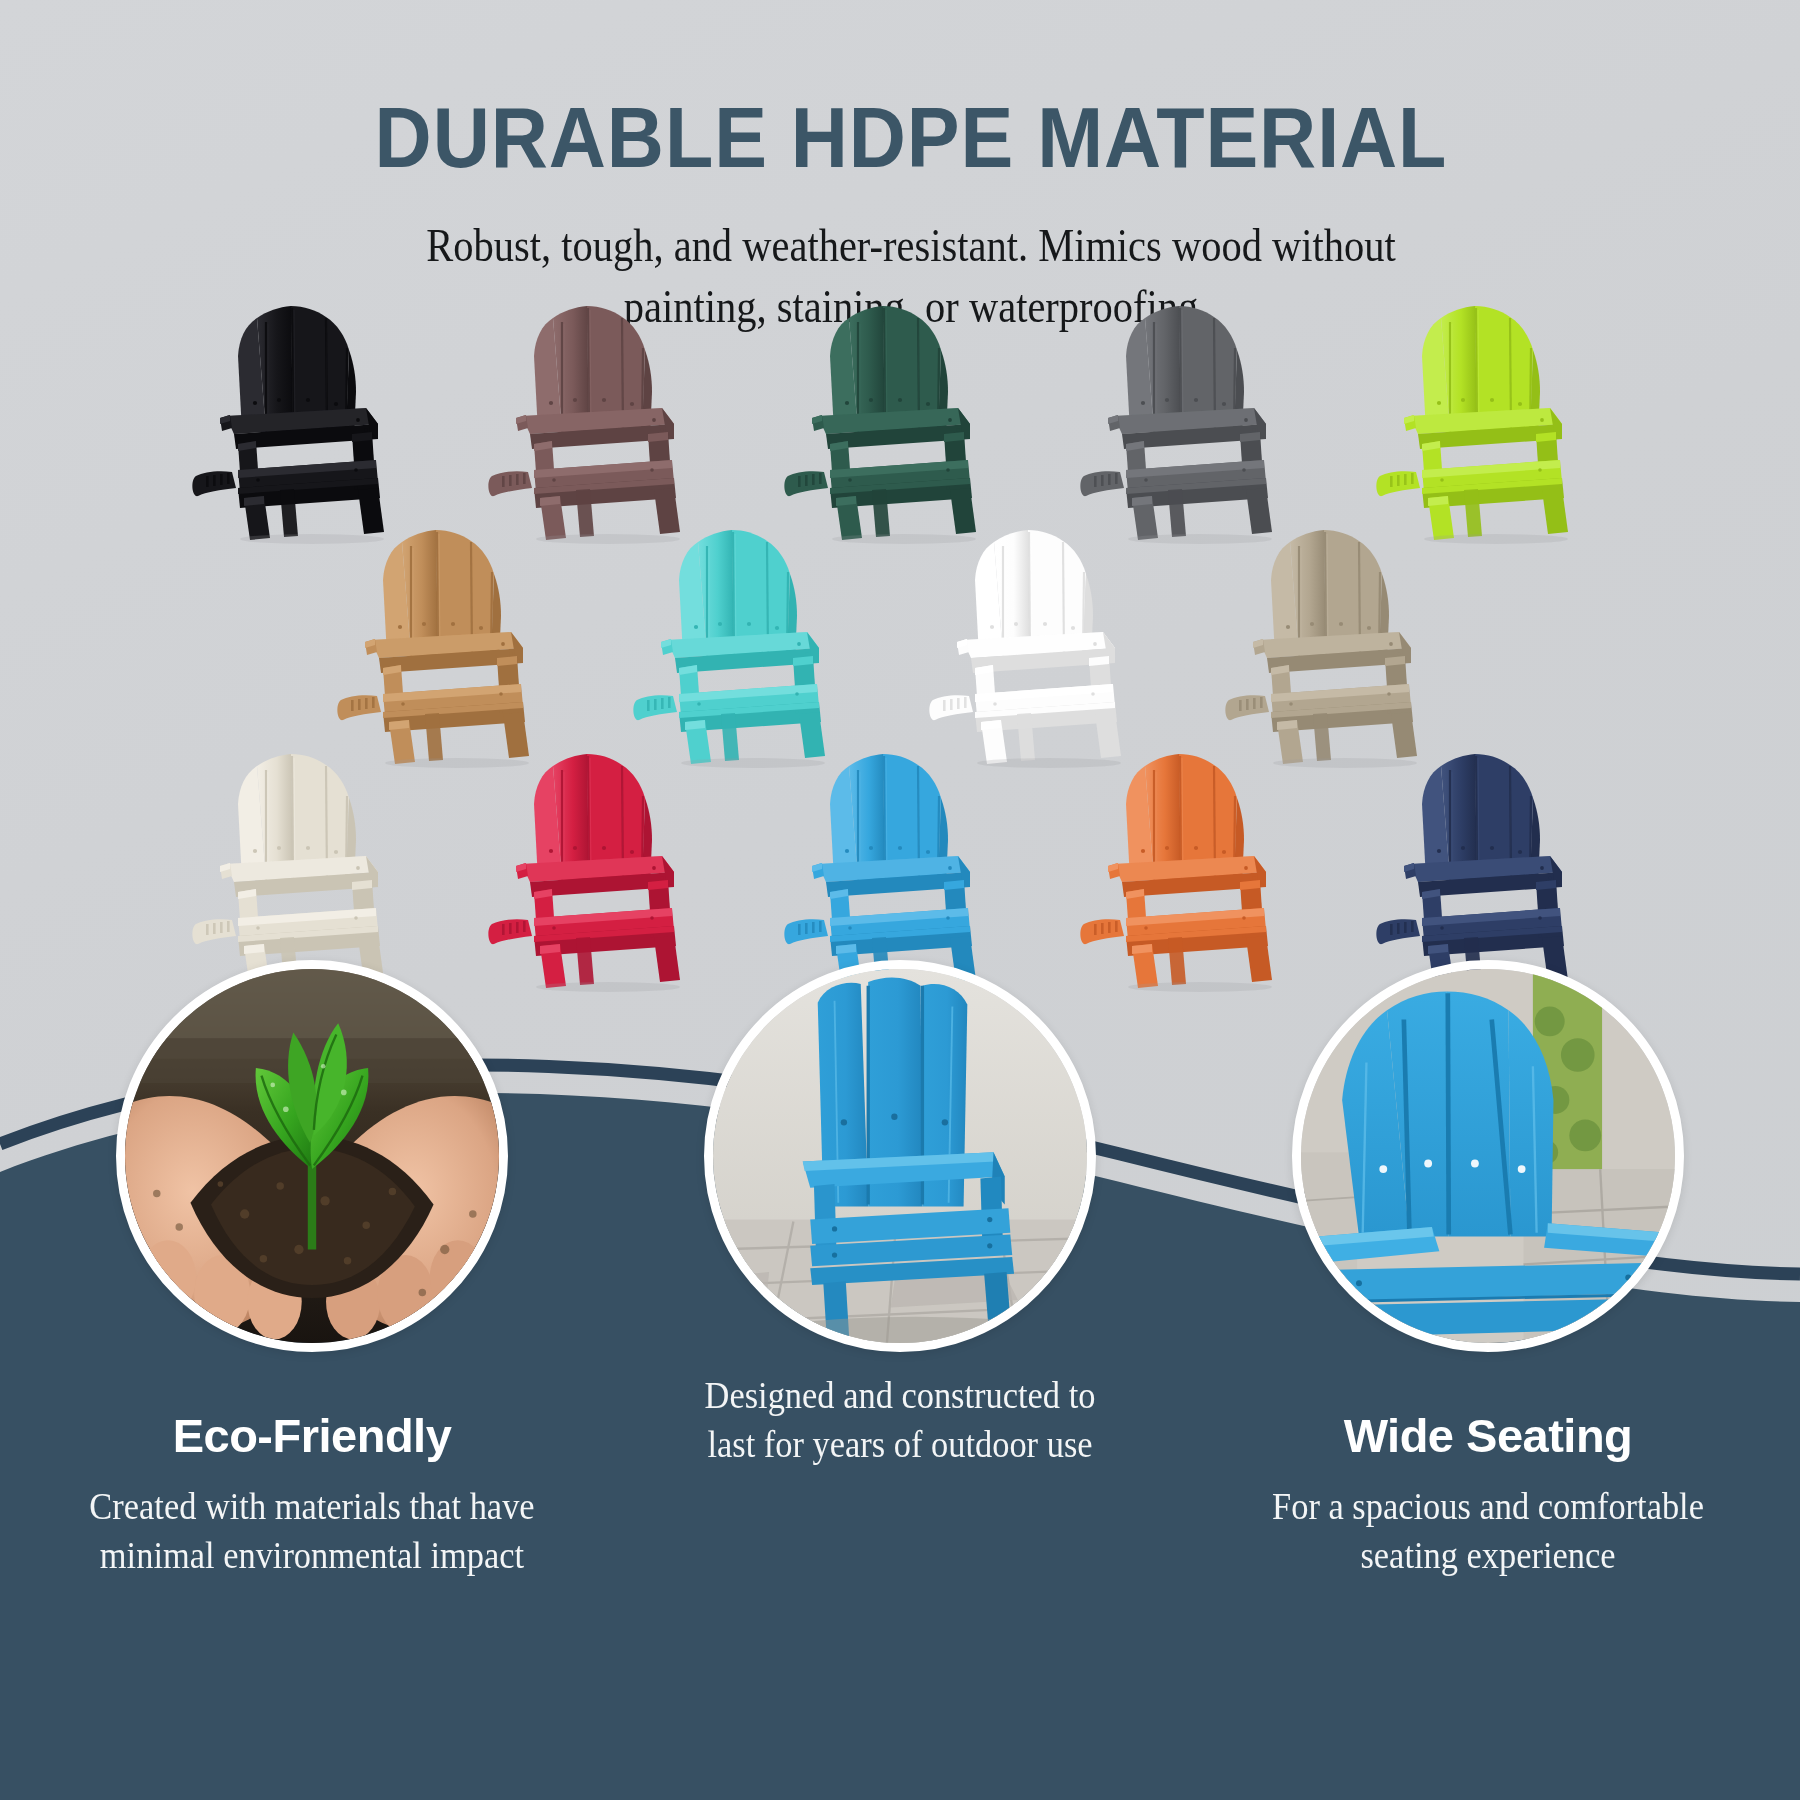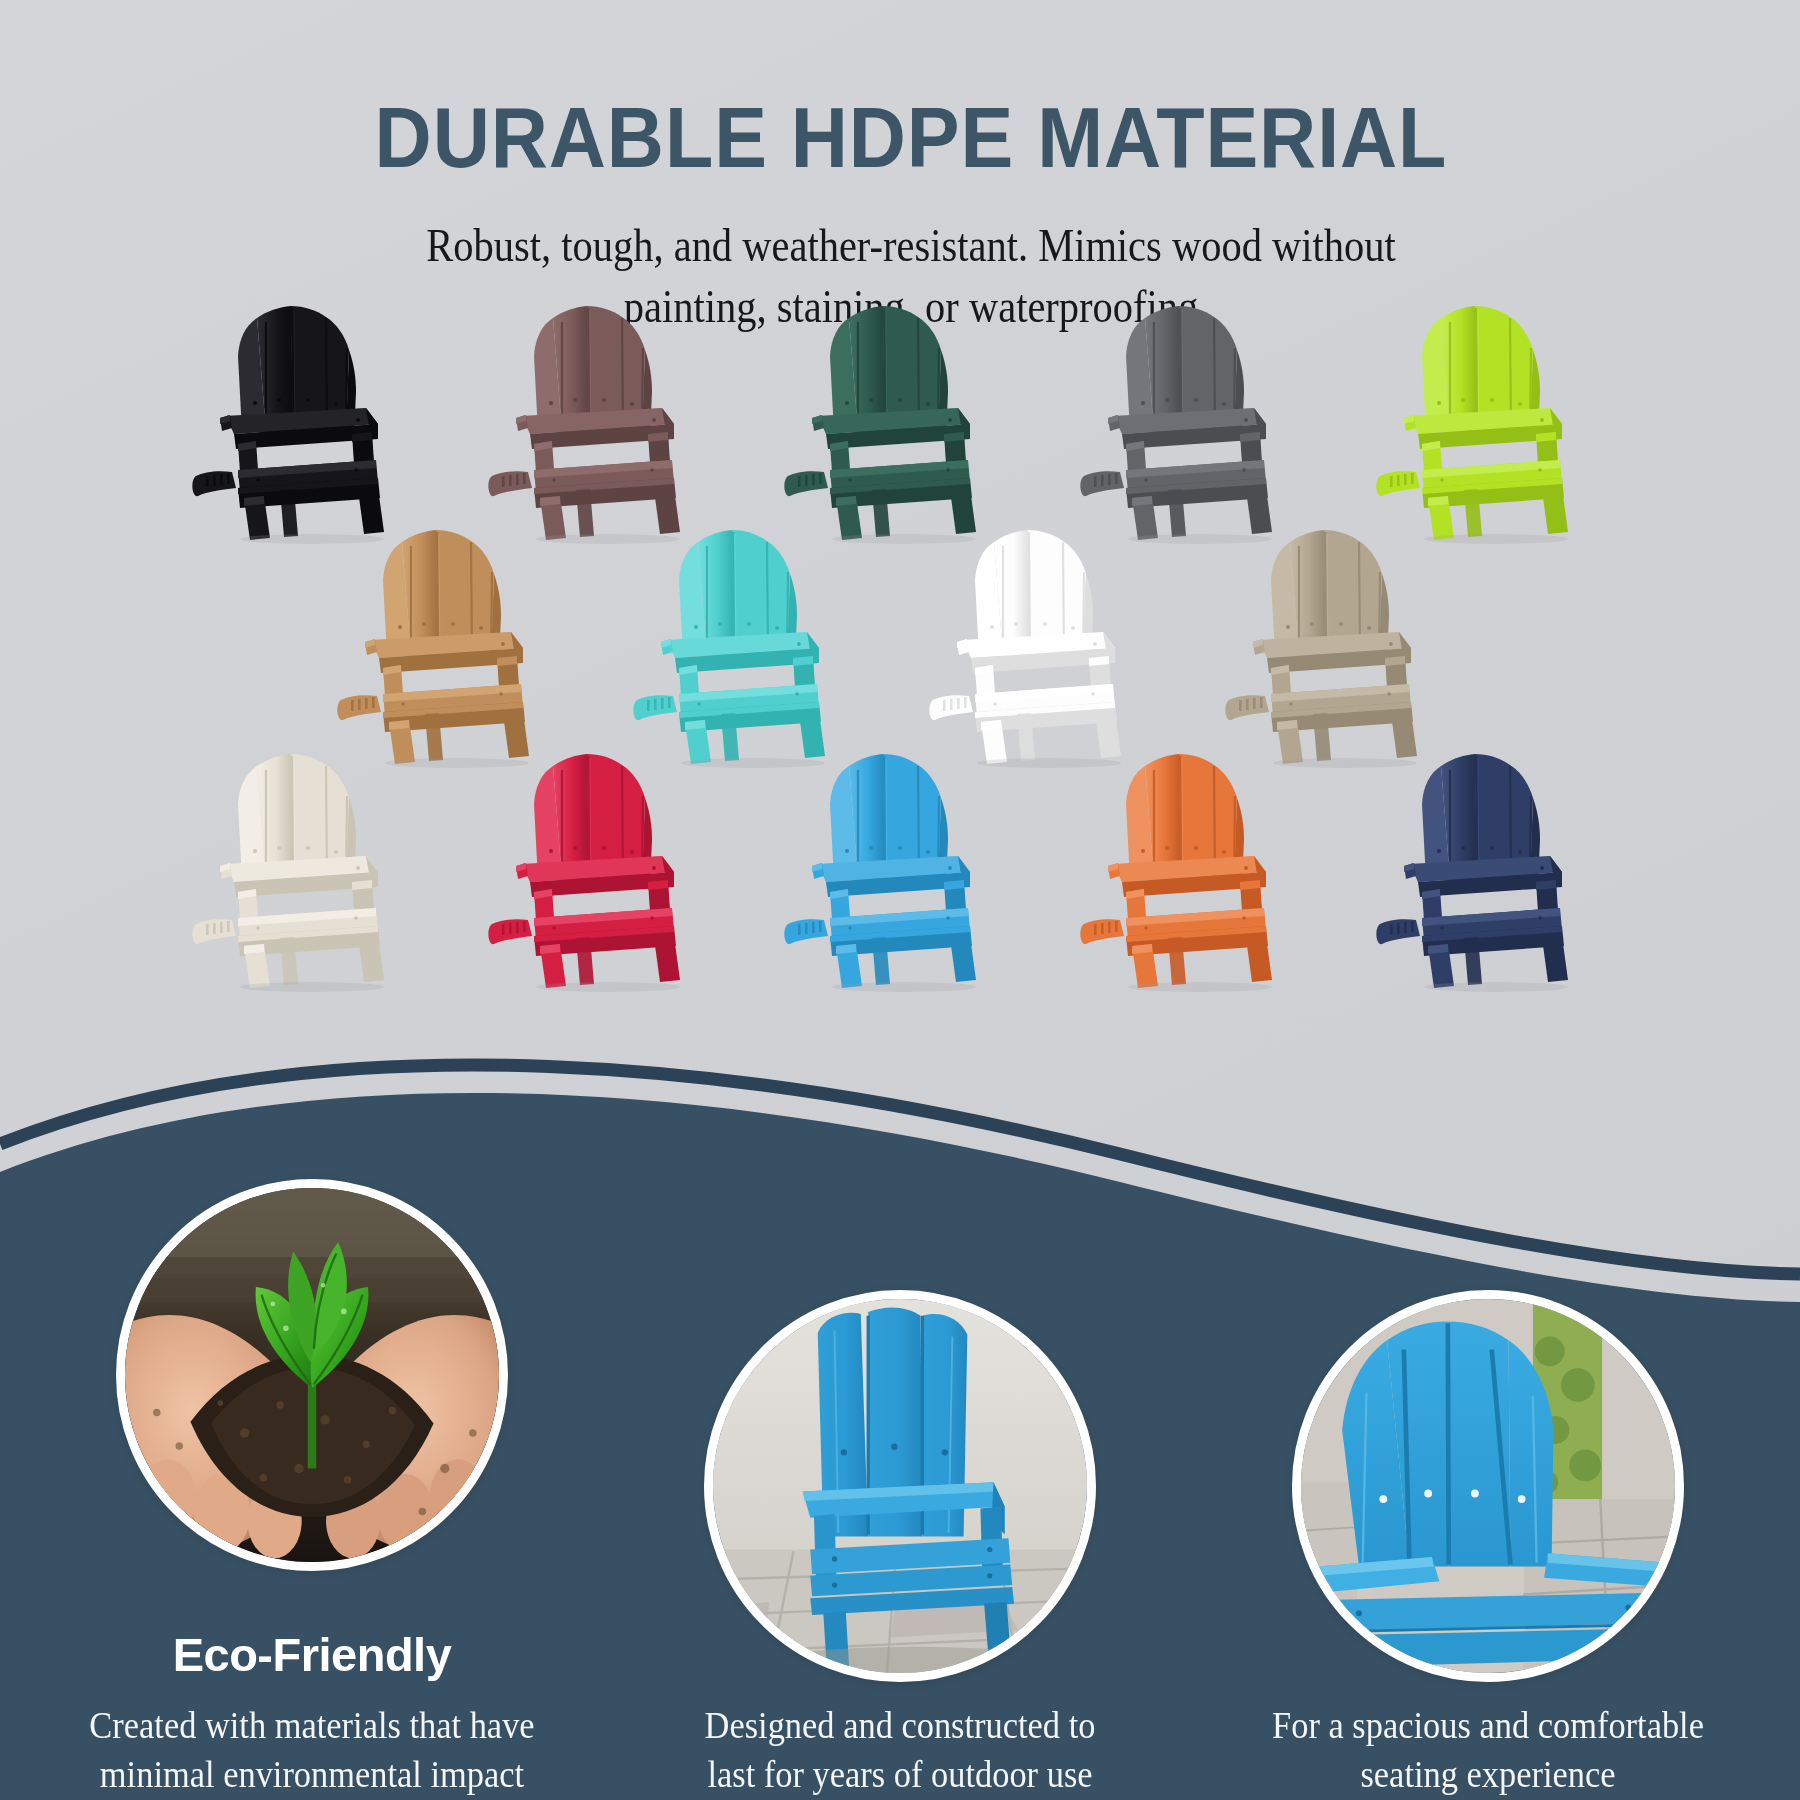--- a/index.html
+++ b/index.html
@@ -47,21 +47,21 @@
   .chair-cell{ width:262px; height:250px; position:relative; }
   .chair-cell svg{ display:block; width:262px; height:250px; overflow:visible; }
 
   
   #wave-wrap{ position:absolute; left:0; top:1040px; width:1800px; height:760px; }
   #wave-wrap svg{ display:block; width:1800px; height:760px; }
 
   
   #features{
     position:absolute; left:0; top:960px; width:1800px; height:840px;
-    display:flex; justify-content:center; gap:68px;align-items:flex-end;
+    display:flex; justify-content:center; gap:68px;
   }
   .feature{ width:520px; position:relative; text-align:center; }
   .photo-circle{
     width:392px; height:392px; border-radius:50%;
     border:9px solid #ffffff;
     margin:0 auto;
     overflow:hidden; position:relative;
     box-shadow:0 2px 10px rgba(0,0,0,.10);
   }
   .photo-circle > svg{ display:block; width:100%; height:100%; }
@@ -1572,19 +1572,20 @@
         <g fill="#16709f">
           <circle cx="62" cy="336" r="3.2"></circle>
             <circle cx="350" cy="330" r="3.2"></circle>
           <circle cx="62" cy="374" r="3.2"></circle>
             <circle cx="350" cy="368" r="3.2"></circle>
         </g>
 
         <path d="M34,392 L64,390 L66,400 L34,400 Z" fill="#2186bc"></path>
       </svg>
     </div>
+    <div class="feature-title">Wide Seating</div>
     <div class="feature-desc">
       <div>For a spacious and comfortable</div>
       <div>seating experience</div>
     </div>
   </div>
 
 </div>
 
 </body></html>

